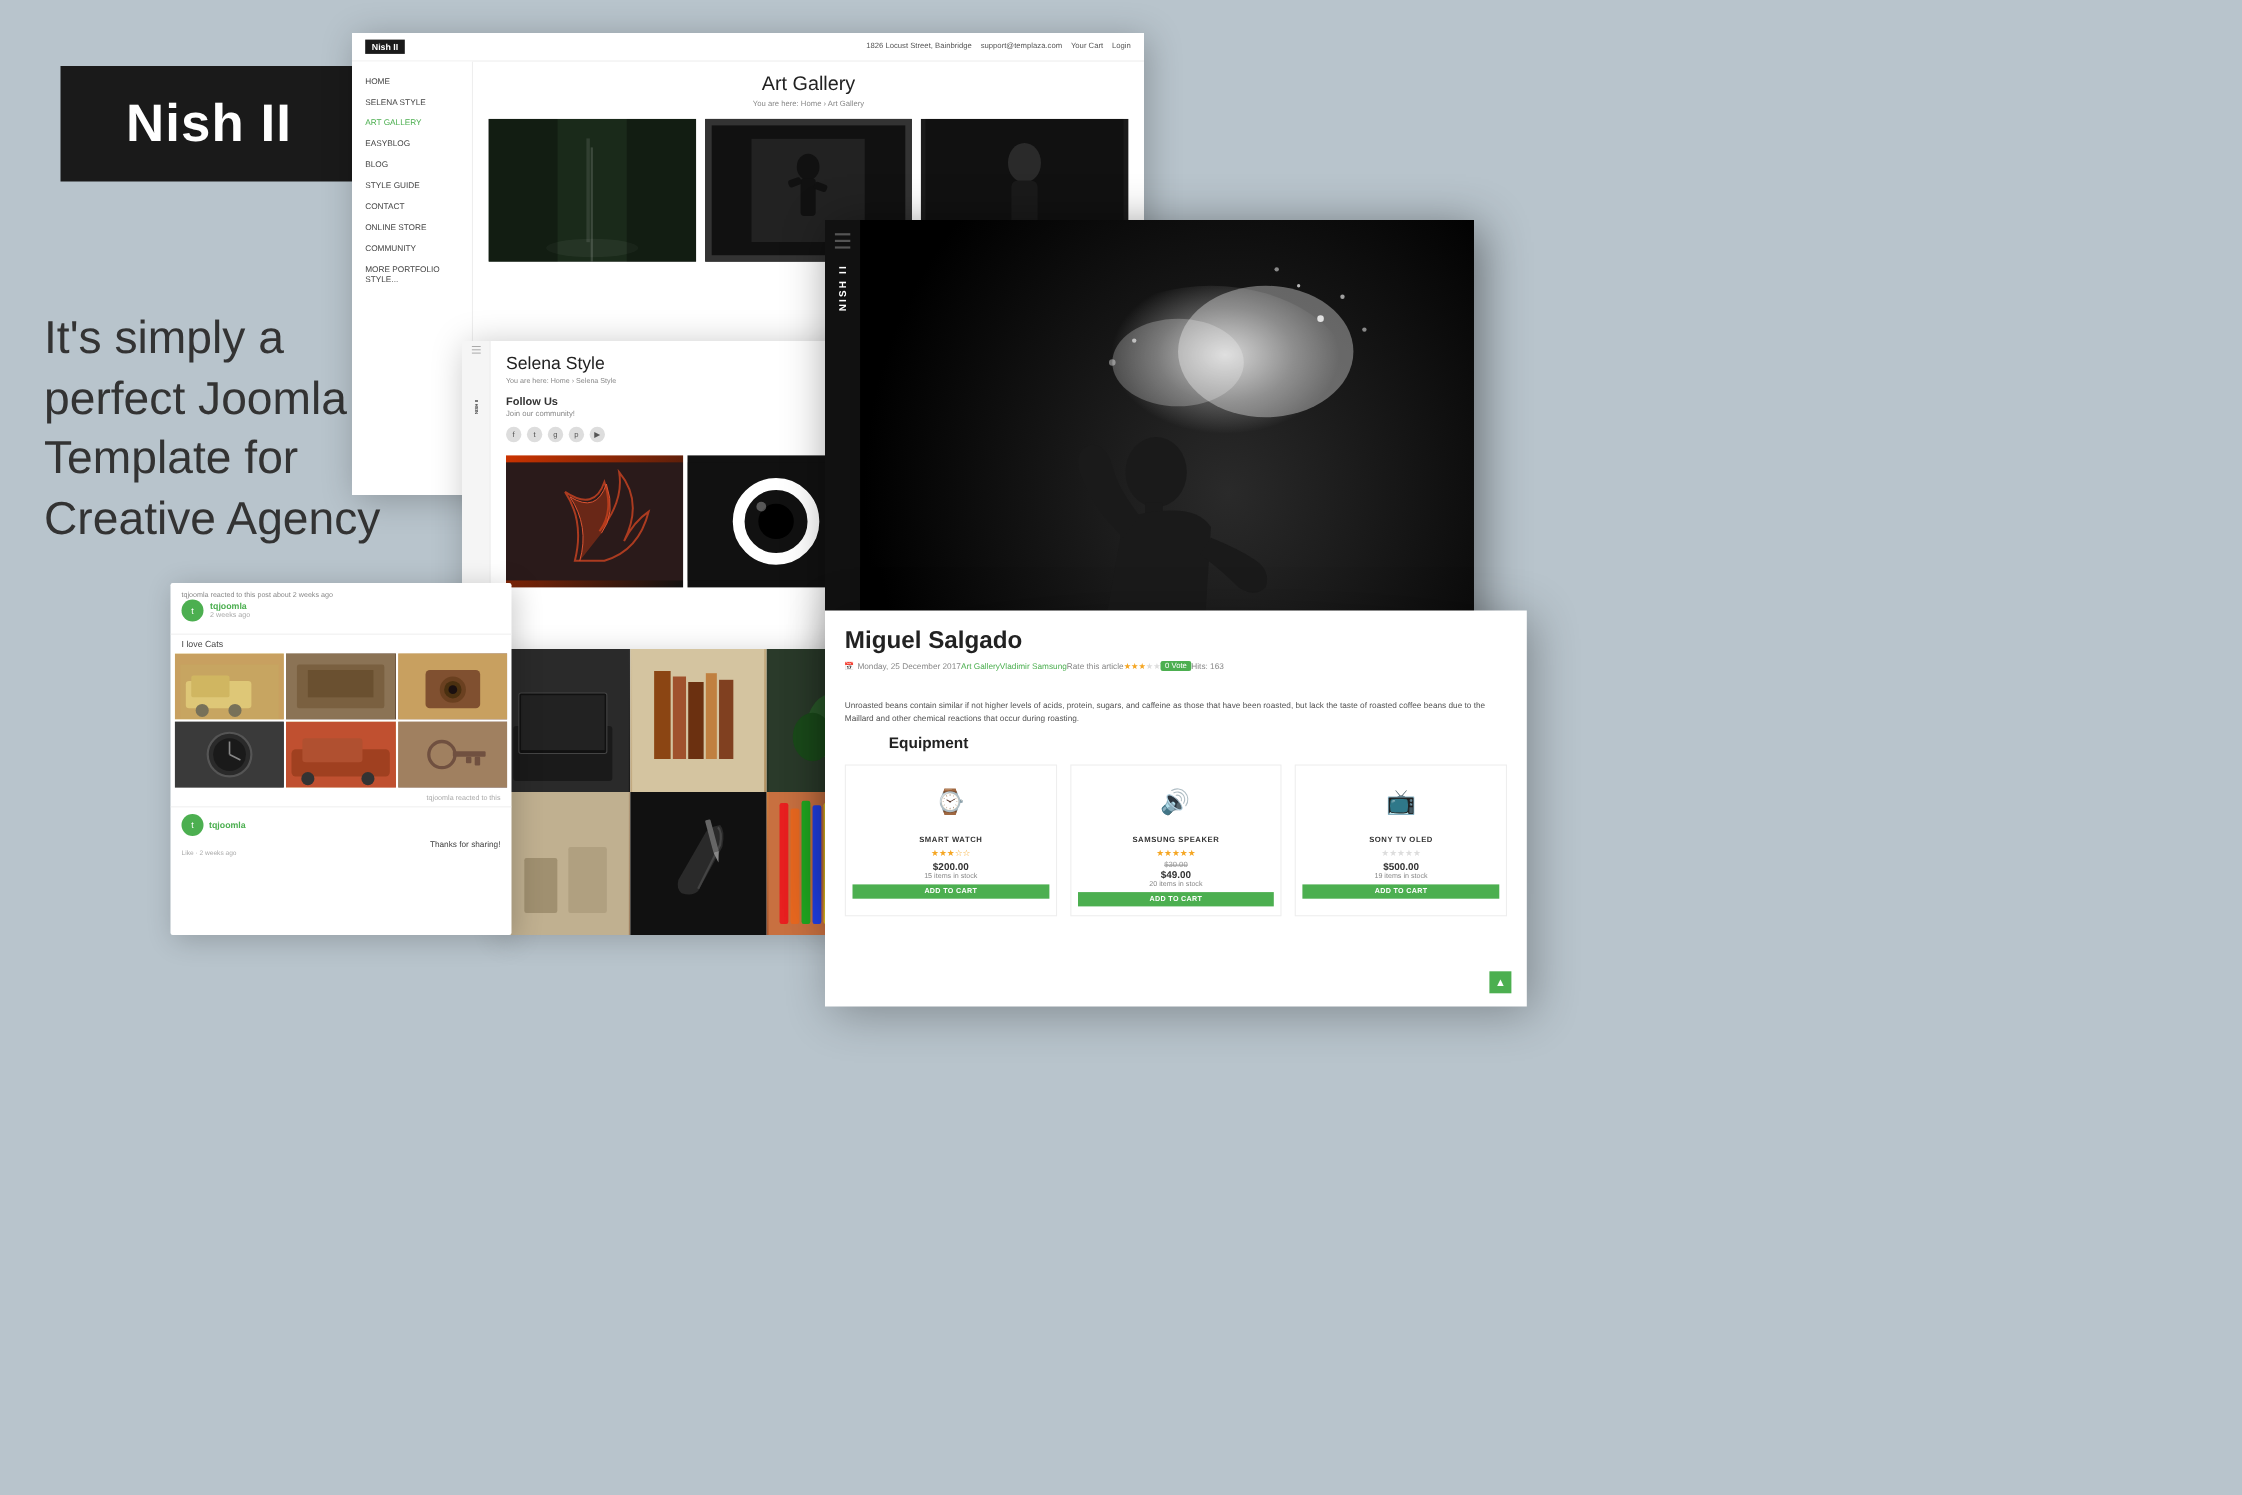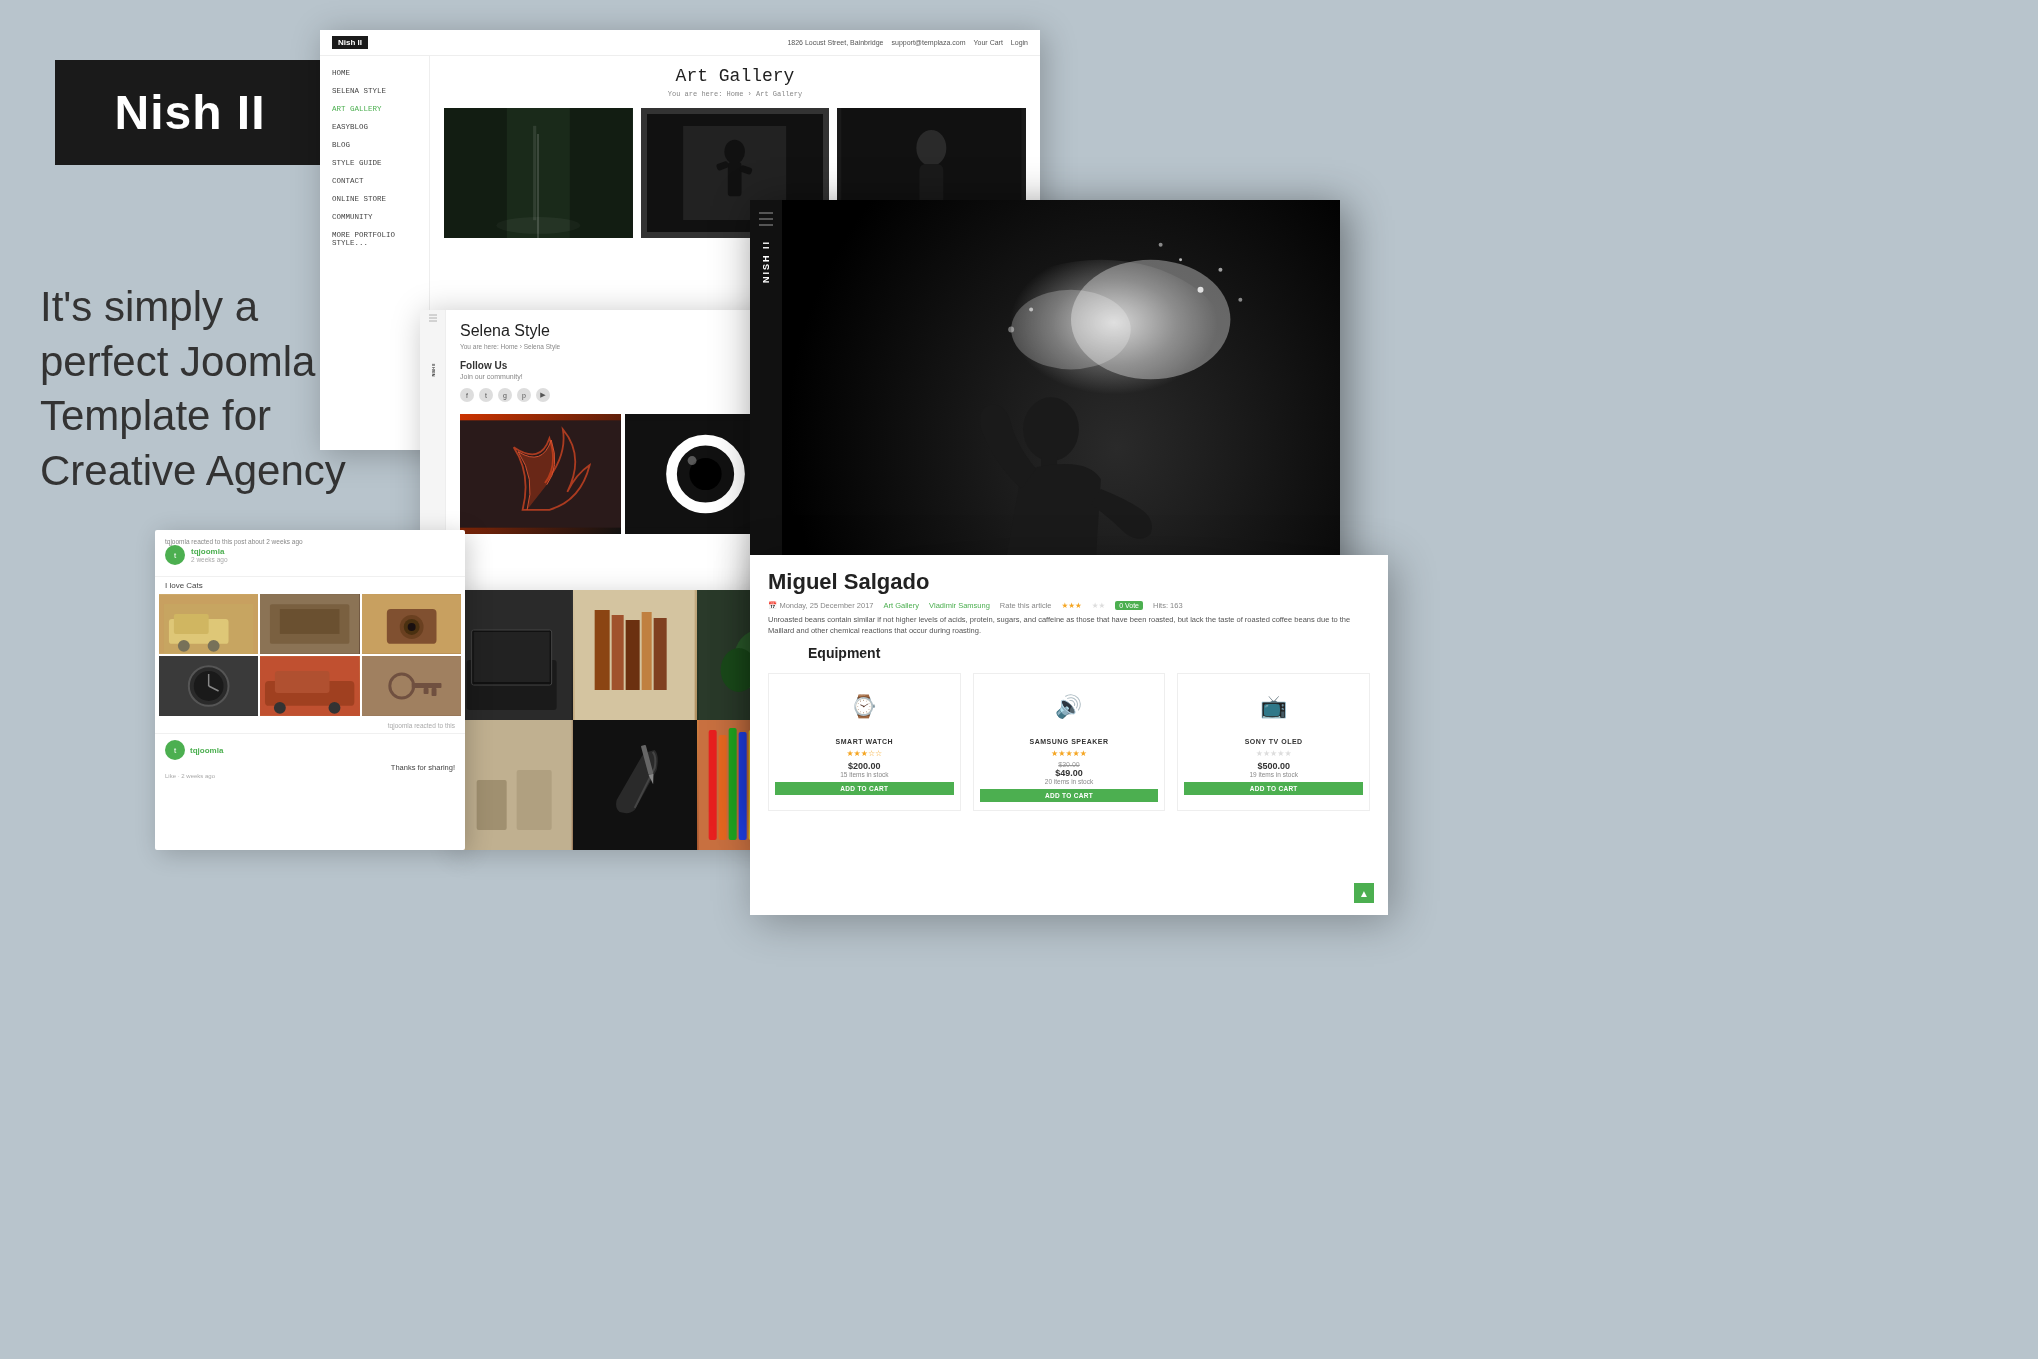--- a/index.html
+++ b/index.html
@@ -75,21 +75,20 @@
     .sg-topbar-right {
       display: flex;
       gap: 8px;
       font-size: 7px;
       color: #555;
     }
     .sg-topbar-right span::before { color: #4caf50; margin-right: 2px; }
     .sg-body {
       display: flex;
       height: calc(100% - 28px);
-      font-family: Liberation Mono, monospace;
     }
     .sg-sidebar {
       width: 110px;
       background: #fff;
       border-right: 1px solid #eee;
       padding: 8px 0;
       flex-shrink: 0;
     }
     .sg-sidebar-item {
       padding: 5px 12px;
@@ -215,23 +214,22 @@
     .art-author-name {
       font-size: 22px;
       font-weight: 700;
       color: #222;
       margin-bottom: 6px;
     }
     .art-meta {
       font-size: 7.5px;
       color: #888;
       display: flex;
-      gap: 10px;
       align-items: center;
-      margin-bottom: 4px;
+      margin-bottom: 26px;
     }
     .art-meta .green { color: #4caf50; }
     .art-vote-badge {
       background: #4caf50;
       color: #fff;
       font-size: 7px;
       padding: 1px 4px;
       border-radius: 2px;
     }
     .art-body-text {

